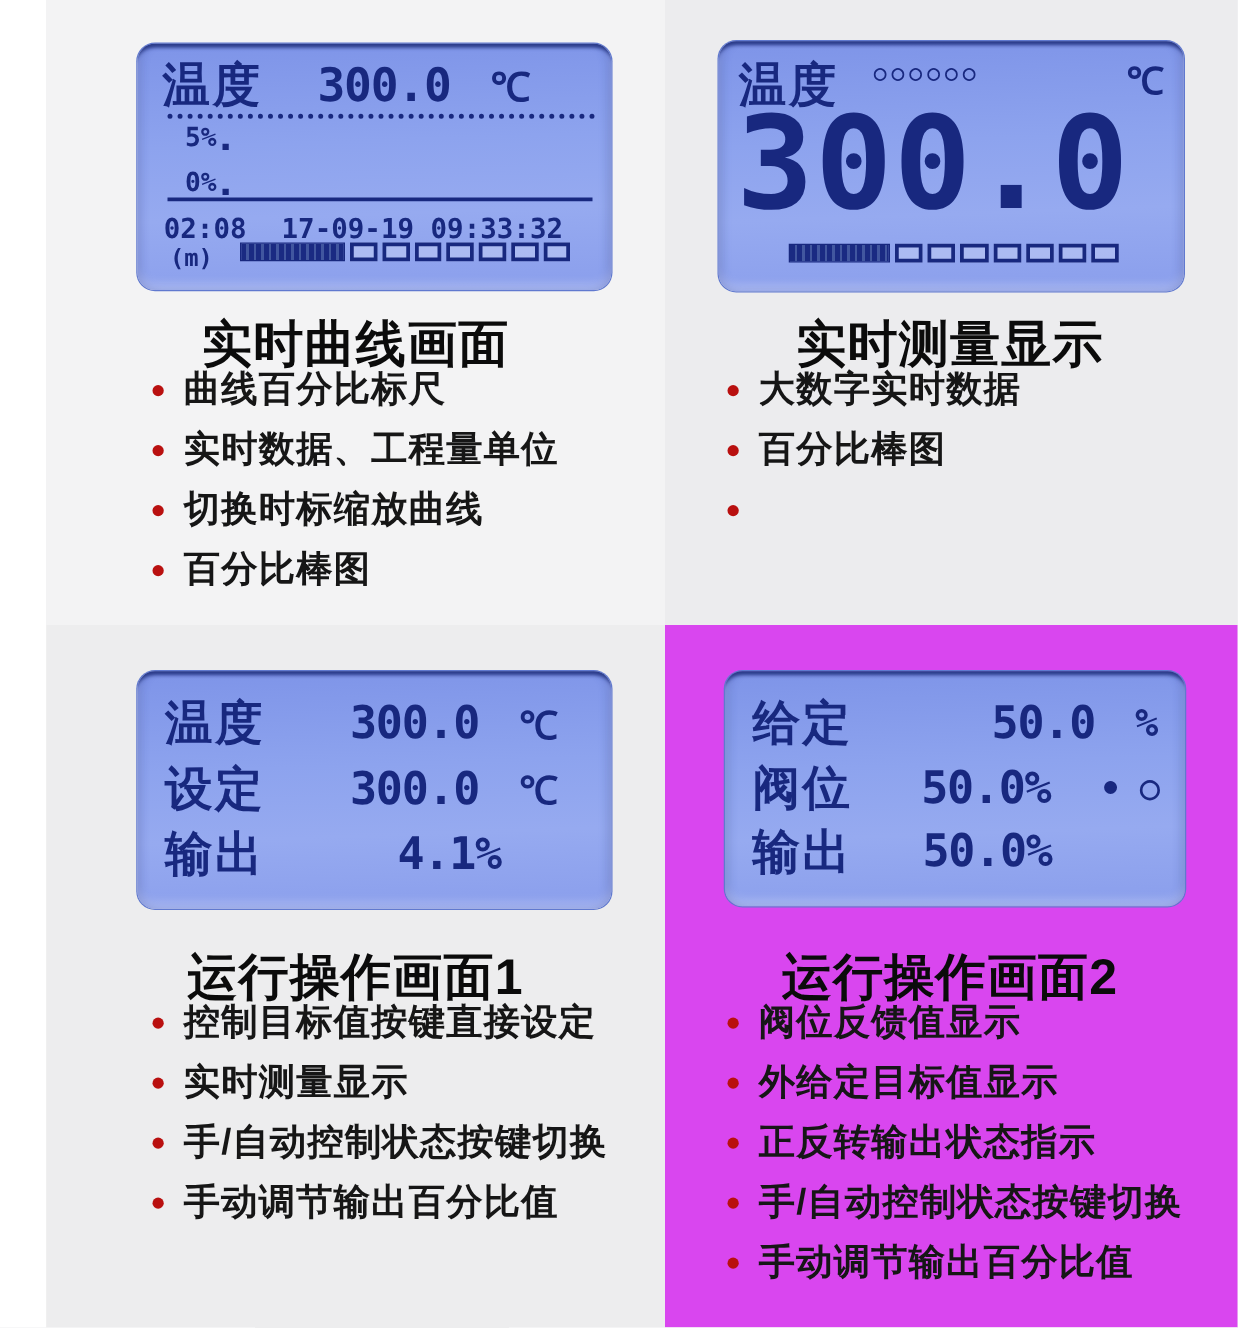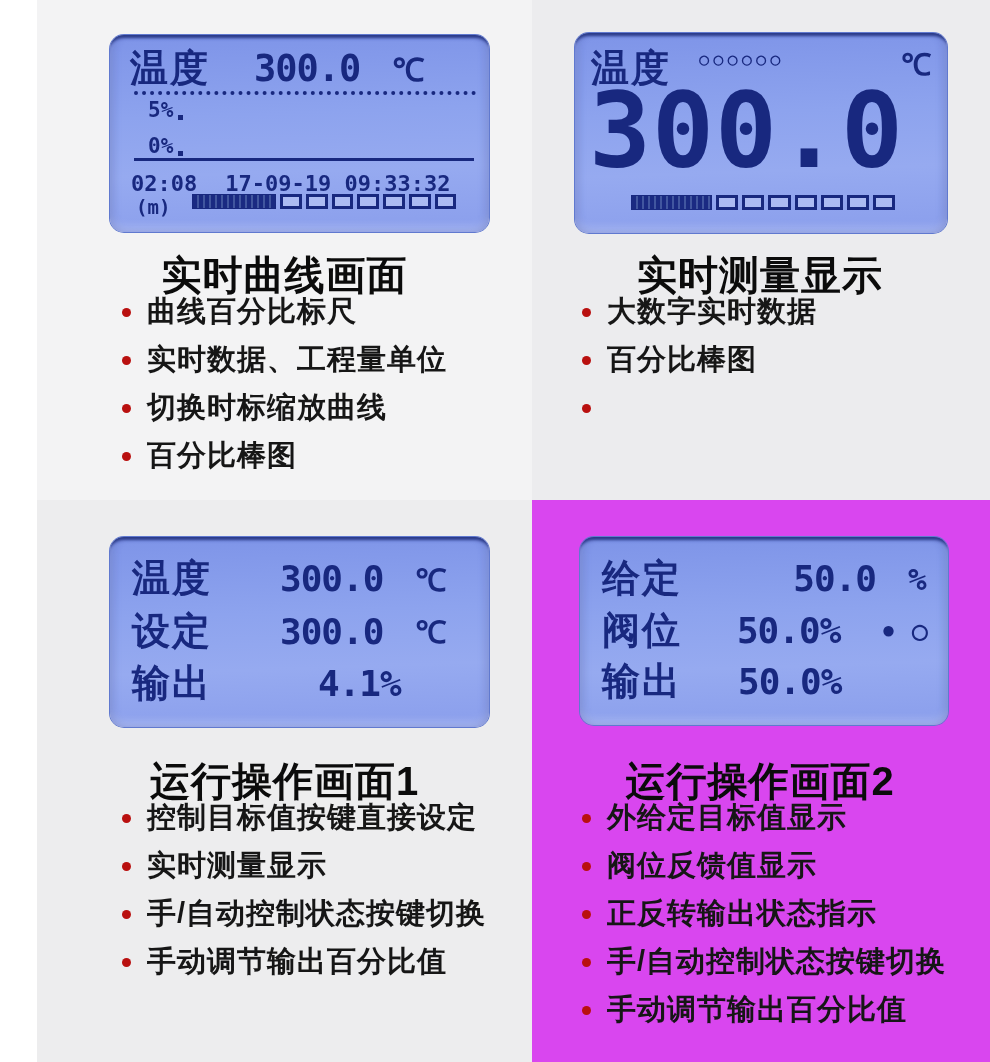--- a/index.html
+++ b/index.html
@@ -245,28 +245,28 @@
         <div class="lcd-row">
           <span class="lab">输出</span>
           <span class="val mono" style="margin-left:-10px;">50.0%</span>
         </div>
       </div>
     </div>
     <h2 class="sec-title">运行操作画面2</h2>
     <ul class="feature-list">
       <li>
           <span class="bullet-dot"></span>
+          <span>阀位反馈值显示</span>
+        </li>
+      <li>
+          <span class="bullet-dot"></span>
           <span>外给定目标值显示</span>
         </li>
       <li>
           <span class="bullet-dot"></span>
-          <span>阀位反馈值显示</span>
-        </li>
-      <li>
-          <span class="bullet-dot"></span>
           <span>正反转输出状态指示</span>
         </li>
       <li>
           <span class="bullet-dot"></span>
           <span>手/自动控制状态按键切换</span>
         </li>
       <li>
           <span class="bullet-dot"></span>
           <span>手动调节输出百分比值</span>
         </li>

